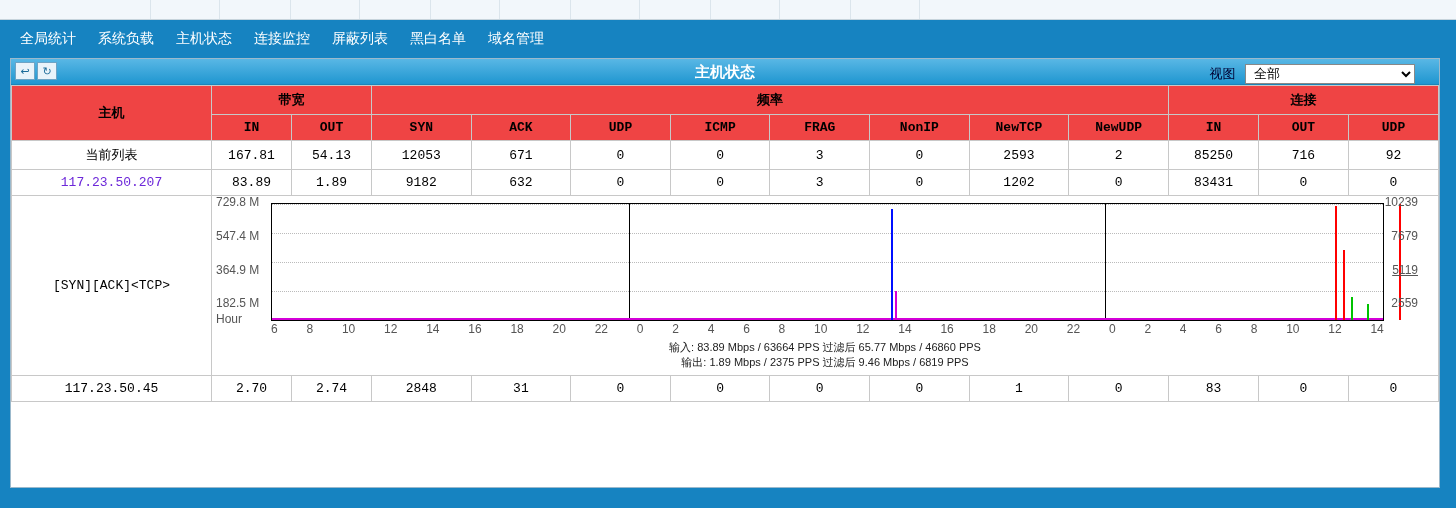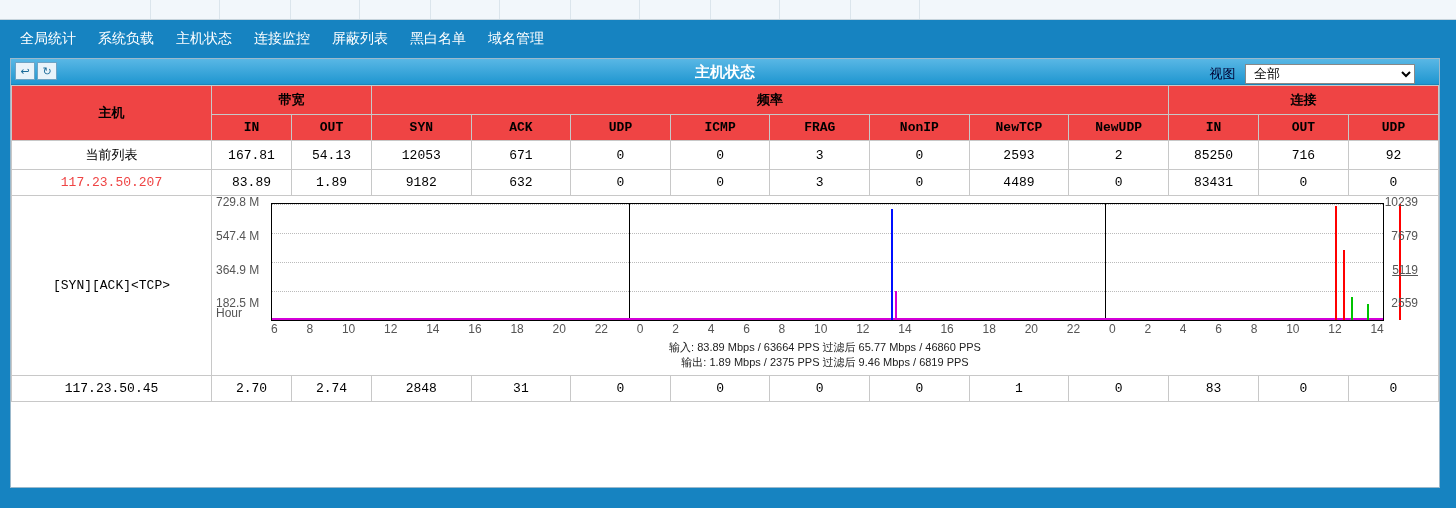--- a/index.html
+++ b/index.html
@@ -32,29 +32,29 @@
   }
 
   table.tbl { border-collapse:collapse; width:100%; table-layout:fixed; }
   table.tbl th, table.tbl td {
     border:1px solid #c8c8c8; text-align:center; padding:5px 4px;
     font-size:13px;  font-family:"SimSun","Courier New",monospace;
   }
   table.tbl th { background:#ef4444; font-weight:bold; }
   th.big { font-size:15px; }
   td.host { width:200px; }
-  tr.redhost td.host { color:#ef4444; }
+  tr.redhost td.host { color:#6d28d9; }
 
   
   td.chartcell { padding:4px 10px 4px 10px; text-align:left; }
   .chartframe { position:relative; width:100%; height:135px;
                 font-family:"SimSun","Courier New",monospace; font-size:12px; color:#555; }
   .chartframe .ylabel { position:absolute; left:0; white-space:nowrap; }
   .chartframe .yrlabel{ position:absolute; right:16px; white-space:nowrap; }
-  .chartframe .hourlab{ position:absolute; bottom:16px; left:0; }
+  .chartframe .hourlab{ position:absolute; bottom:10px; left:0; }
   .chartframe .xticks { position:absolute; bottom:0; left:55px; right:50px;
                         display:flex; justify-content:space-between; }
   .chartframe .xticks span{ font-size:12px; }
 
   .plotarea {
     position:absolute; left:55px; right:50px; top:2px; bottom:15px;
     border:1px solid #000;
   }
   .gridline { position:absolute; left:0; right:0; height:0;
               border-top:1px dotted #bbb; }
@@ -169,21 +169,21 @@
           <tr class="redhost">
             <td class="host">117.23.50.207</td>
             <td>83.89</td>
             <td>1.89</td>
             <td>9182</td>
             <td>632</td>
             <td>0</td>
             <td>0</td>
             <td>3</td>
             <td>0</td>
-            <td>4489</td>
+            <td>1202</td>
             <td>0</td>
             <td>83431</td>
             <td>0</td>
             <td>0</td>
           </tr>
           <tr>
             <td class="host">[SYN][ACK]&lt;TCP&gt;</td>
             <td colspan="13" class="chartcell">
               <div class="chartframe">
                 <div class="plotarea">

